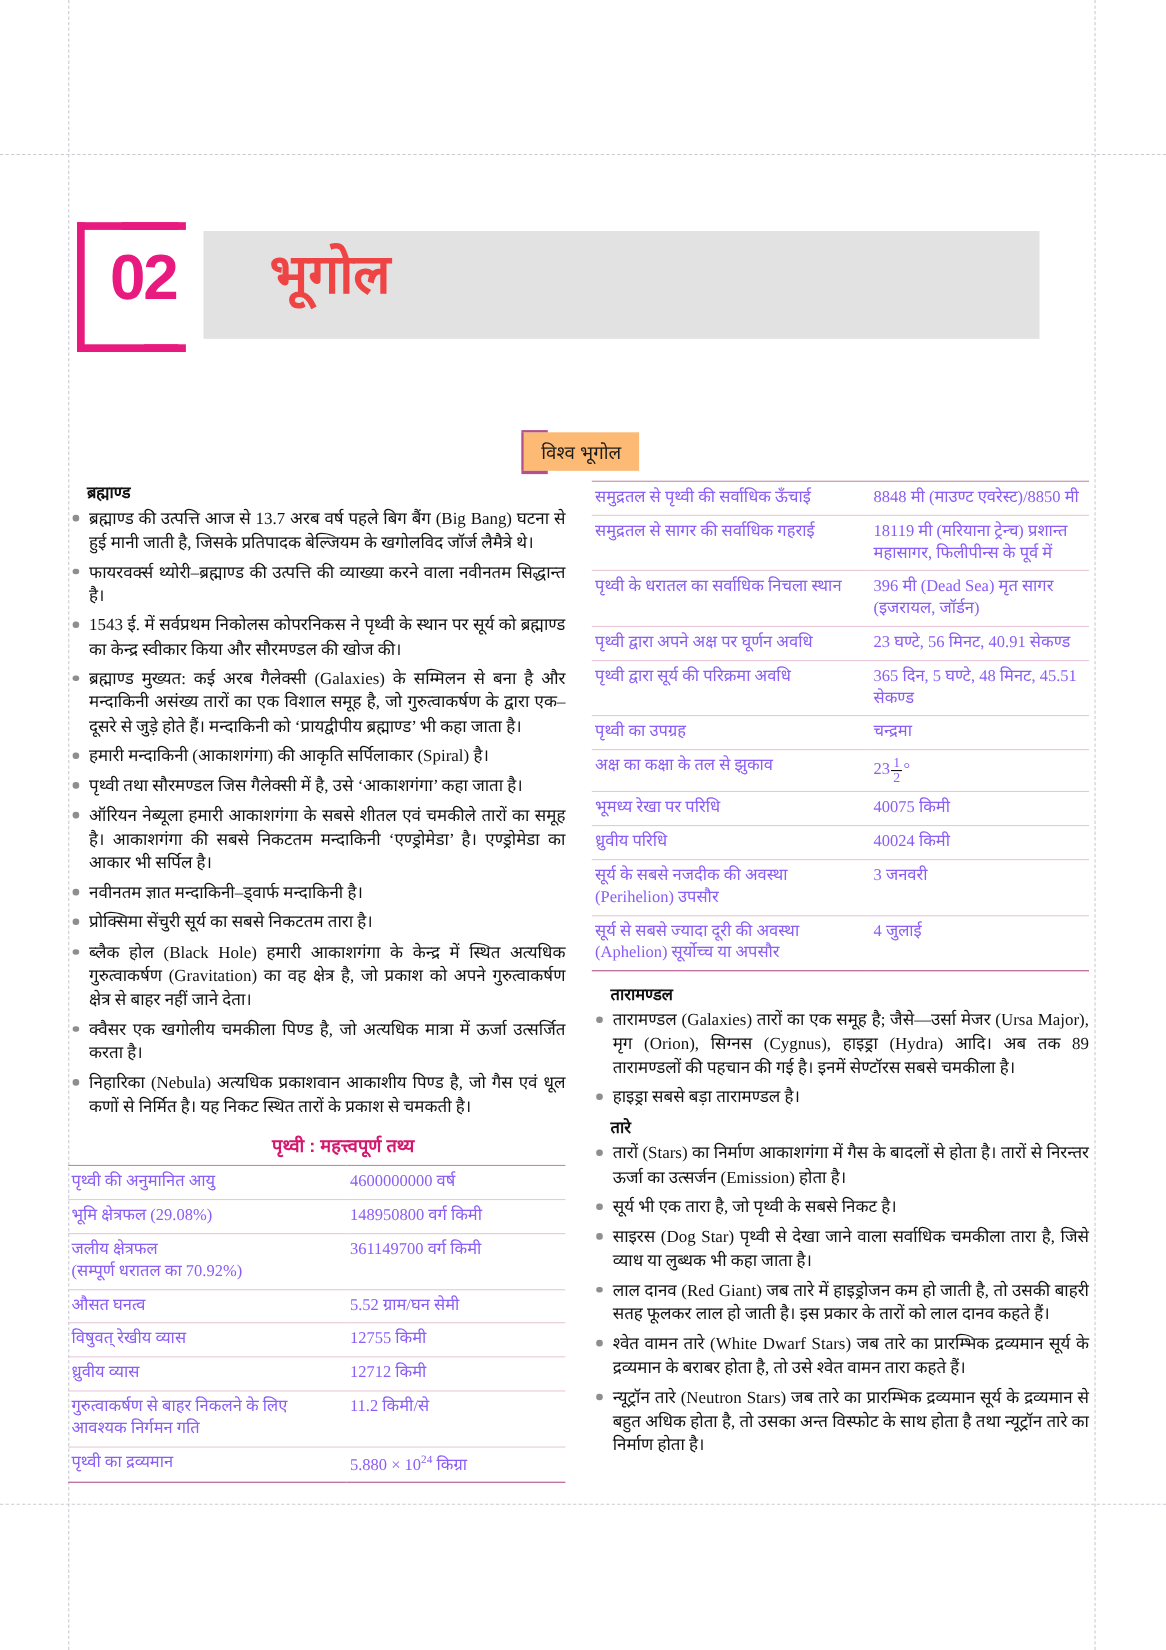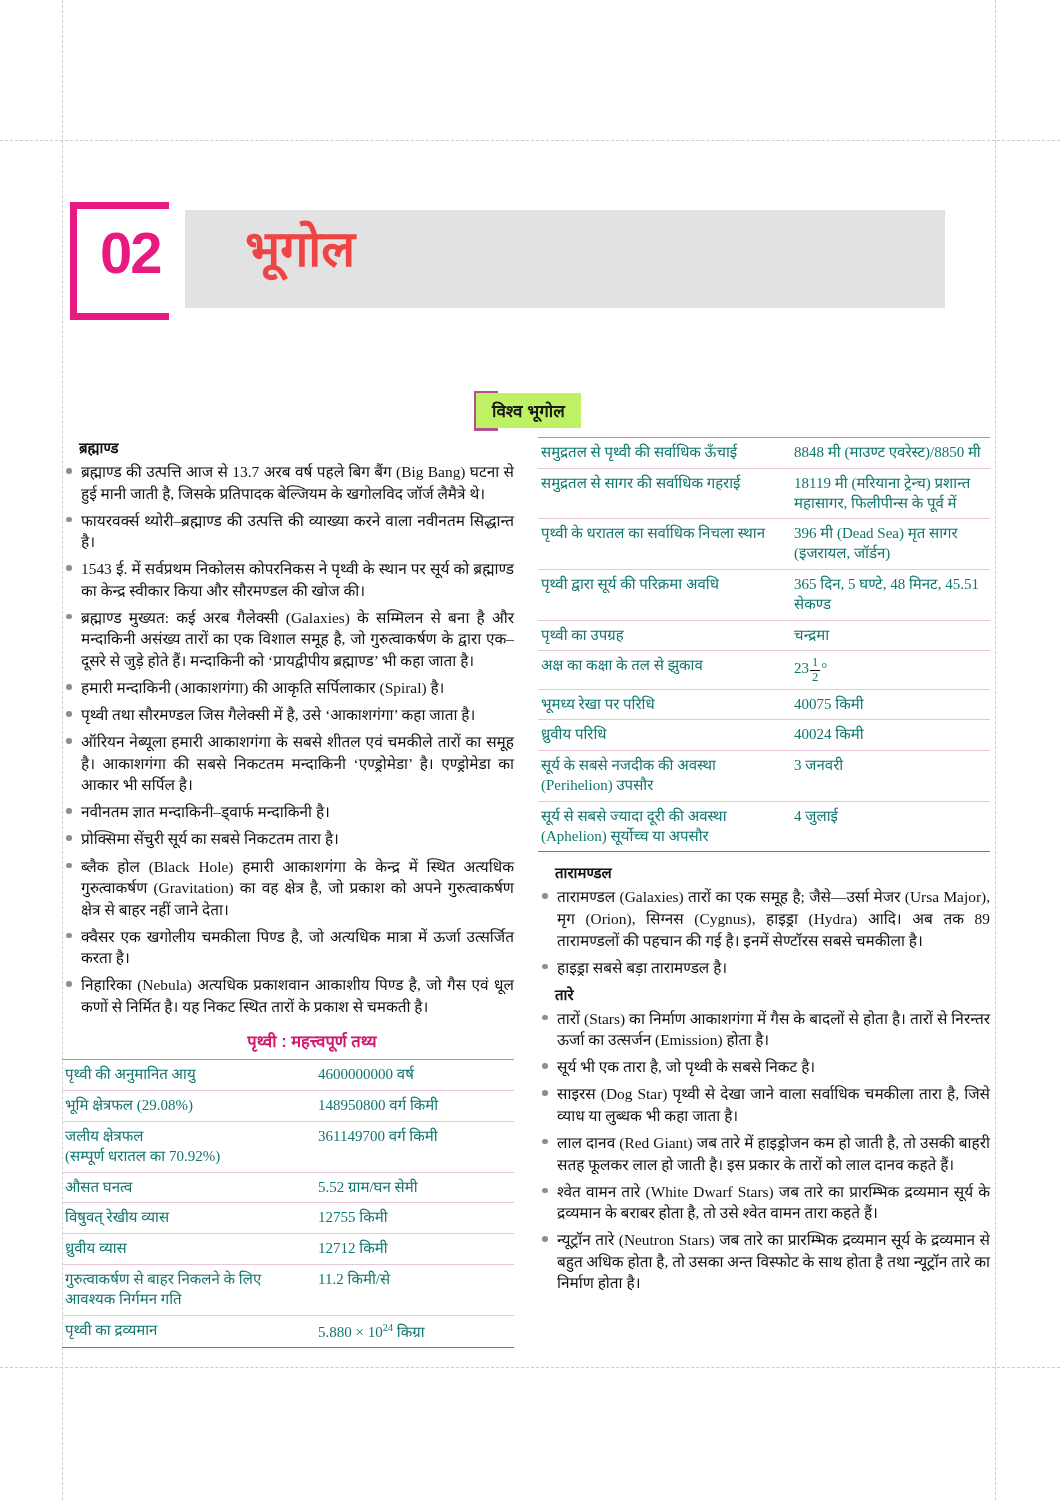--- a/index.html
+++ b/index.html
@@ -68,24 +68,24 @@
   }
 
   
   .section-tag-wrap{
     position:absolute;left:412px;top:253px;
     height:36px;
   }
   .section-tag{
     position:relative;
     display:inline-block;
-    background:#bef264;
+    background:#fdba74;
     padding:6px 16px 6px 16px;
     font-family:"Liberation Sans", sans-serif;
-    font-weight:bold;
+    font-weight:normal;
     font-size:17px;
     color:#1a1a1a;
     border-left:2.5px solid #b3518c;
   }
   .section-tag::before{
     content:"";position:absolute;left:-2.5px;top:-2.5px;
     width:24px;height:2.5px;background:#b3518c;
   }
   .section-tag::after{
     content:"";position:absolute;left:-2.5px;bottom:-2.5px;
@@ -131,21 +131,21 @@
     border-radius:50%;
     background:#8e8e8e;
   }
   b{font-weight:normal;margin-top:48px;}
 
   
   table.facts{
     width:100%;
     border-collapse:collapse;
     font-size:15px;
-    color:#0f766e;
+    color:#8b5cf6;
     font-family:Liberation Serif, serif;
   }
   table.facts td{
     padding:5px 2px 5px 3px;
     vertical-align:top;
     line-height:1.32;
     border-bottom:1px solid #e8c8d8;
   }
   table.facts tr:first-child td{border-top:1px solid #c08aa8;}
   table.facts tr.last td{border-bottom:1.6px solid #b3518c;}
@@ -252,20 +252,24 @@
           </tr>
           <tr>
             <td class="k">समुद्रतल से सागर की सर्वाधिक गहराई</td>
             <td class="v">18119 मी (मरियाना ट्रेन्च) प्रशान्त महासागर, फिलीपीन्स के पूर्व में</td>
           </tr>
           <tr>
             <td class="k">पृथ्वी के धरातल का सर्वाधिक निचला स्थान</td>
             <td class="v">396 मी (Dead Sea) मृत सागर (इजरायल, जॉर्डन)</td>
           </tr>
           <tr>
+            <td class="k">पृथ्वी द्वारा अपने अक्ष पर घूर्णन अवधि</td>
+            <td class="v">23 घण्टे, 56 मिनट, 40.91 सेकण्ड</td>
+          </tr>
+          <tr>
             <td class="k">पृथ्वी द्वारा सूर्य की परिक्रमा अवधि</td>
             <td class="v">365 दिन, 5 घण्टे, 48 मिनट, 45.51 सेकण्ड</td>
           </tr>
           <tr>
             <td class="k">पृथ्वी का उपग्रह</td>
             <td class="v">चन्द्रमा</td>
           </tr>
           <tr>
             <td class="k">अक्ष का कक्षा के तल से झुकाव</td>
             <td class="v">23<span class="frac"><span class="num">1</span><span class="den">2</span></span>°</td>

